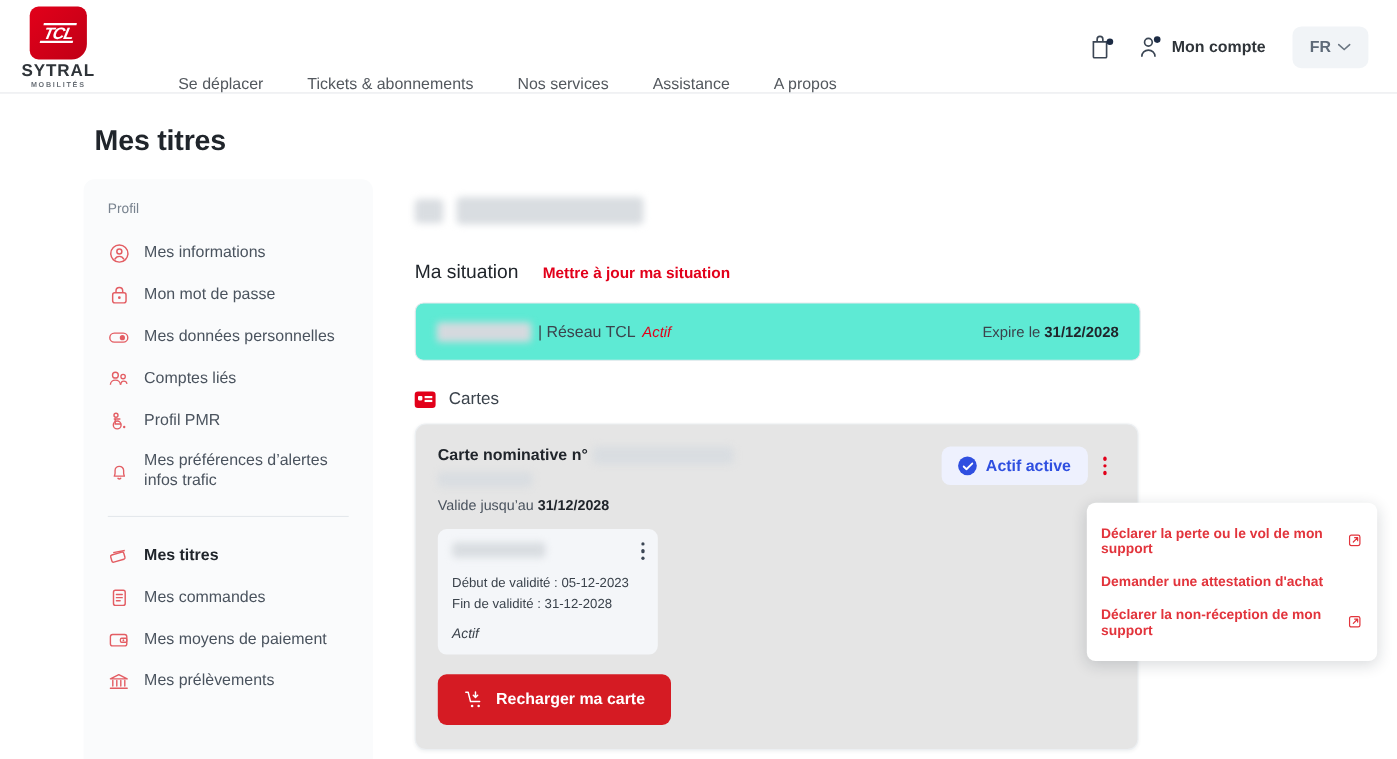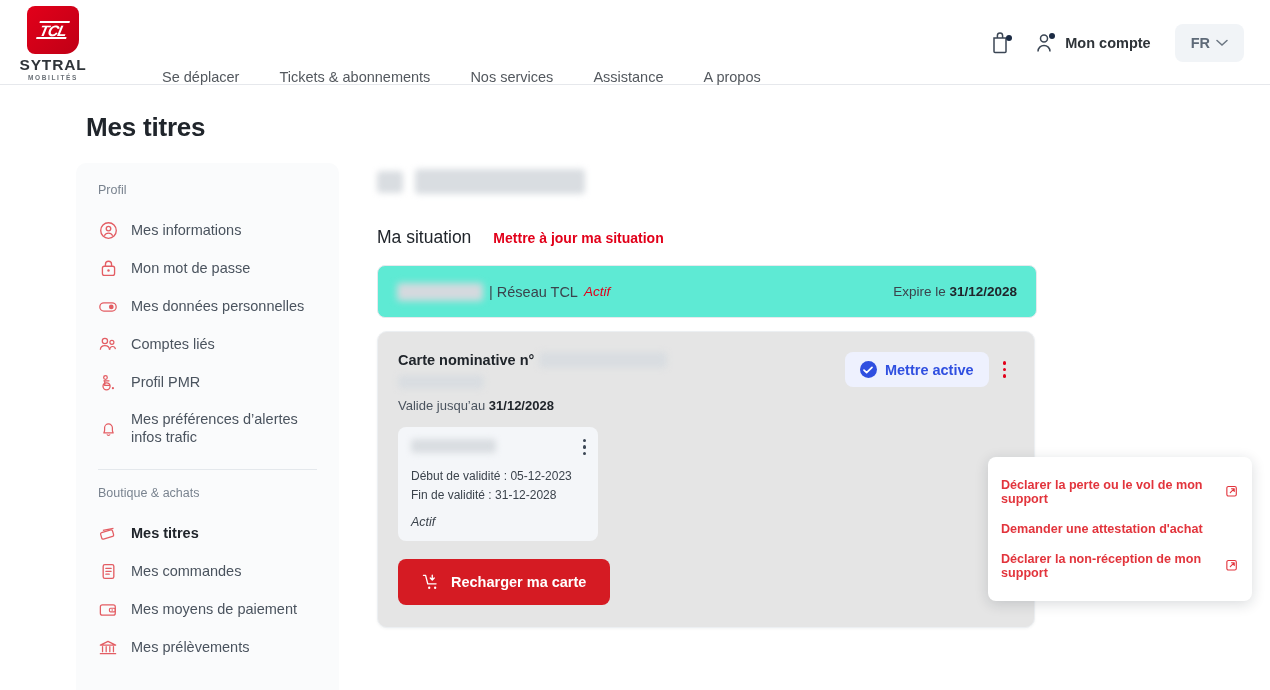--- a/index.html
+++ b/index.html
@@ -91,21 +91,21 @@
     padding: 9px 14px 9px 22px; text-decoration: none;
     color: #4a535e; font-size: 14.5px; line-height: 1.25;
   }
   .side-item.active { color: #20252b; font-weight: 700; }
   .side-icon { width: 20px; height: 20px; flex: 0 0 20px; display:flex; align-items:center; justify-content:center; }
   .side-divider {
     height: 1px; background: #e4e8ec; margin: 14px 22px 16px 22px;
   }
 
   
-  .main { position: absolute; left: 377px; top: 163px; width: 660px; }
+  .main { position: absolute; left: 377px; top: 173px; width: 660px; }
   .redact { background: #d9dde1; border-radius: 4px; filter: blur(3.2px); }
   .redact-soft { background: #d5d9de; border-radius: 3px; filter: blur(3.6px); }
 
   .user-head { position: relative; height: 62px; }
   .user-head .r1 { position: absolute; left: 0; top: 8px; width: 26px; height: 22px; }
   .user-head .r2 { position: absolute; left: 38px; top: 6px; width: 170px; height: 25px; }
 
   .section-row { display: flex; align-items: baseline; gap: 22px; margin-top: 2px; }
   .section-title { font-size: 17.5px; color: #20252b; font-weight: 400; }
   .link-red { color: #e2001a; font-size: 14px; font-weight: 700; text-decoration: none; cursor: pointer; }
@@ -313,21 +313,20 @@
         <svg width="19" height="19" viewBox="0 0 20 20">
             <path d="M5.2 14.6c0-.9.7-1.2.7-3.1V9.3a4.1 4.1 0 0 1 8.2 0v2.2c0 1.9.7 2.2.7 3.1z" fill="none" stroke="#e35d63" stroke-width="1.3"></path>
             <path d="M8.4 16.2a1.7 1.7 0 0 0 3.2 0" fill="none" stroke="#e35d63" stroke-width="1.3"></path>
           </svg>
       </span>
       <span style="max-width:170px;">Mes préférences d’alertes infos trafic</span>
     </a>
 
     <div class="side-divider"></div>
 
-    <div class="side-group-label">Boutique &amp; achats</div>
 
     <a href="#" class="side-item active">
       <span class="side-icon">
         <svg width="20" height="19" viewBox="0 0 22 20">
             <rect x="3.2" y="7.4" width="13.6" height="7.4" rx="1.6" transform="rotate(-16 10 11)" fill="none" stroke="#e35d63" stroke-width="1.4"></rect>
             <path d="M5.4 6.6 17 4.4" fill="none" stroke="#e35d63" stroke-width="1.4"></path>
           </svg>
       </span>
       <span>Mes titres</span>
     </a>
@@ -380,41 +379,45 @@
       <div class="situation-left">
         <span class="redact-soft r"></span>
         <span>| Réseau TCL</span>
         <span class="ital-red">Actif</span>
       </div>
       <div class="situation-right">
         <span>Expire le </span><b>31/12/2028</b>
       </div>
     </div>
 
+    <div class="cartes-head">
+      <span class="cartes-icon"></span>
+      <span class="cartes-label">Cartes</span>
+    </div>
 
     <section class="card-panel">
       <div class="card-title-row">
         <div>
           <div class="card-title">
             <span>Carte nominative n°</span>
             <span class="redact r"></span>
           </div>
           <div class="redact card-sub-redact"></div>
           <div class="card-valid">
             <span>Valide jusqu’au </span><b>31/12/2028</b>
           </div>
         </div>
         <div style="display:flex; align-items:center; gap:6px;">
           <div class="badge-active">
             <span class="check-circle">
               <svg width="10" height="8" viewBox="0 0 10 8">
                   <path d="M1 4.1 3.6 6.6 9 1.3" fill="none" stroke="#fff" stroke-width="1.7" stroke-linecap="round" stroke-linejoin="round"></path>
                 </svg>
             </span>
-            <span>Mettre active</span>
+            <span>Actif active</span>
           </div>
           <div class="kebab">
             <span></span>
             <span></span>
             <span></span>
           </div>
         </div>
       </div>
 
       <div class="subcard">

